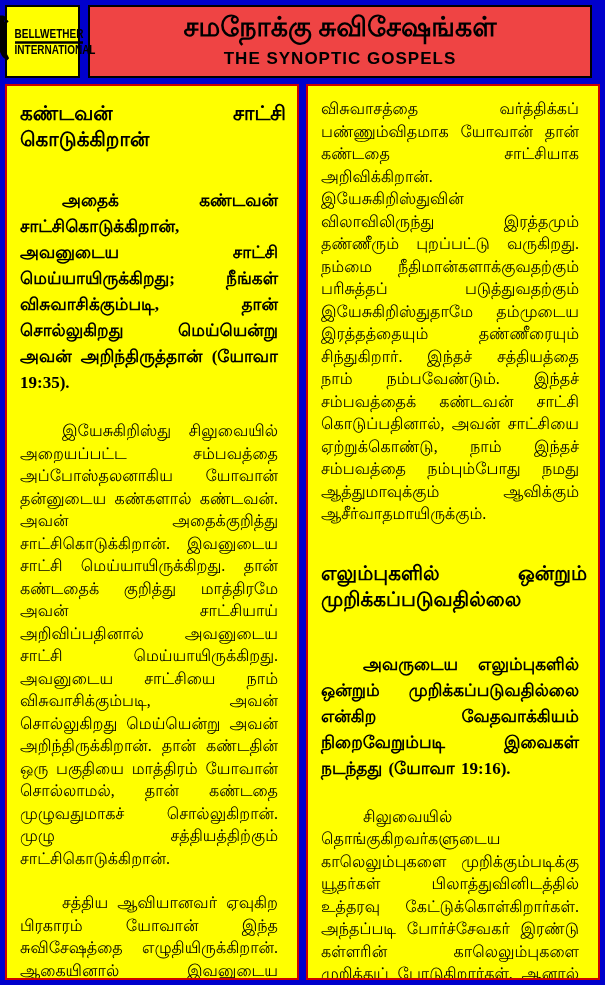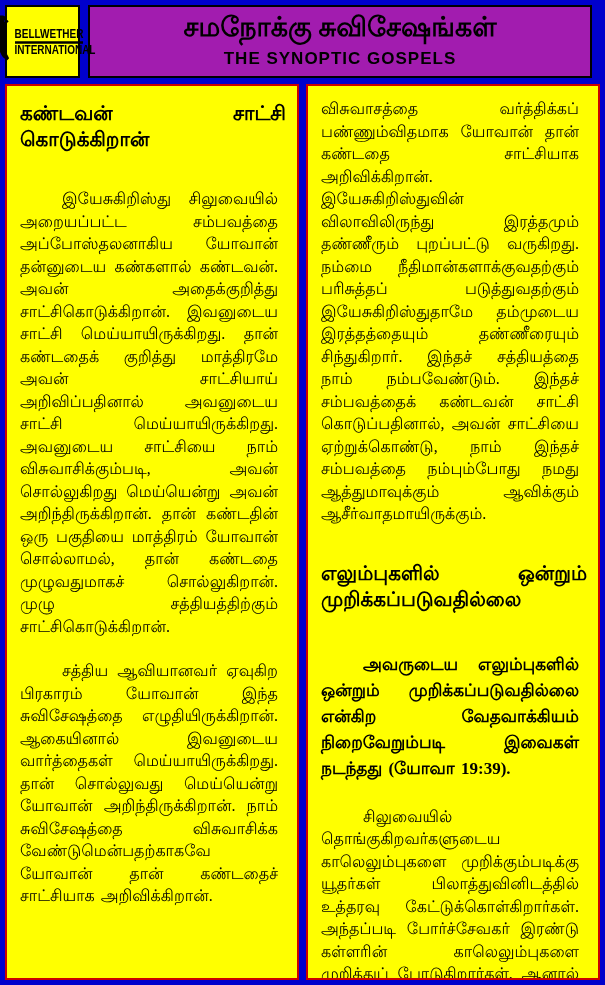--- a/index.html
+++ b/index.html
@@ -21,21 +21,21 @@
   .logo-line1{
     font-family:"Liberation Sans",sans-serif;font-weight:bold;font-size:10px;
     letter-spacing:0px;border-bottom:2px solid #000;padding-bottom:1px;margin-bottom:2px;
     transform:scaleY(1.25);transform-origin:left center;white-space:nowrap;
   }
   .logo-line2{
     font-family:"Liberation Sans",sans-serif;font-weight:bold;font-size:10px;
     transform:scaleY(1.25);transform-origin:left center;white-space:nowrap;
   }
   .title-box{
-    flex:1;background:#a21caf;border:2px solid #000;box-sizing:border-box;
+    flex:1;background:#ef4444;border:2px solid #000;box-sizing:border-box;
     margin:0 8px;display:flex;flex-direction:column;align-items:center;justify-content:center;
   }
   .title-tamil{font-size:27px;font-weight:bold;line-height:30px;}
   .title-english{
     font-family:"Liberation Sans",sans-serif;font-weight:bold;font-size:17px;
     letter-spacing:1px;margin-top:5px;line-height:24px;
   }
   
   .body{flex:1;display:flex;min-height:0;}
   .column{
@@ -79,29 +79,30 @@
       <div class="title-english">THE SYNOPTIC GOSPELS</div>
     </div>
 
 
   </div>
 
   <div class="body">
 
     <div class="column left">
       <div class="col-heading">கண்டவன் சாட்சி கொடுக்கிறான்</div>
+      <p class="quote indent">அதைக் கண்டவன் சாட்சிகொடுக்கிறான், அவனுடைய சாட்சி மெய்யாயிருக்கிறது; நீங்கள் விசுவாசிக்கும்படி, தான் சொல்லுகிறது மெய்யென்று அவன் அறிந்திருத்தான் (யோவா 19:35).</p>
       <p class="indent">இயேசுகிறிஸ்து சிலுவையில் அறையப்பட்ட சம்பவத்தை அப்போஸ்தலனாகிய யோவான் தன்னுடைய கண்களால் கண்டவன். அவன் அதைக்குறித்து சாட்சிகொடுக்கிறான். இவனுடைய சாட்சி மெய்யாயிருக்கிறது. தான் கண்டதைக் குறித்து மாத்திரமே அவன் சாட்சியாய் அறிவிப்பதினால் அவனுடைய சாட்சி மெய்யாயிருக்கிறது. அவனுடைய சாட்சியை நாம் விசுவாசிக்கும்படி, அவன் சொல்லுகிறது மெய்யென்று அவன் அறிந்திருக்கிறான். தான் கண்டதின் ஒரு பகுதியை மாத்திரம் யோவான் சொல்லாமல், தான் கண்டதை முழுவதுமாகச் சொல்லுகிறான். முழு சத்தியத்திற்கும் சாட்சிகொடுக்கிறான்.</p>
       <p class="indent">சத்திய ஆவியானவர் ஏவுகிற பிரகாரம் யோவான் இந்த சுவிசேஷத்தை எழுதியிருக்கிறான். ஆகையினால் இவனுடைய வார்த்தைகள் மெய்யாயிருக்கிறது. தான் சொல்லுவது மெய்யென்று யோவான் அறிந்திருக்கிறான். நாம் சுவிசேஷத்தை விசுவாசிக்க வேண்டுமென்பதற்காகவே யோவான் தான் கண்டதைச் சாட்சியாக அறிவிக்கிறான்.</p>
 
     </div>
 
     <div class="column right">
       <p>விசுவாசத்தை வர்த்திக்கப் பண்ணும்விதமாக யோவான் தான் கண்டதை சாட்சியாக அறிவிக்கிறான். இயேசுகிறிஸ்துவின் விலாவிலிருந்து இரத்தமும் தண்ணீரும் புறப்பட்டு வருகிறது. நம்மை நீதிமான்களாக்குவதற்கும் பரிசுத்தப் படுத்துவதற்கும் இயேசுகிறிஸ்துதாமே தம்முடைய இரத்தத்தையும் தண்ணீரையும் சிந்துகிறார். இந்தச் சத்தியத்தை நாம் நம்பவேண்டும். இந்தச் சம்பவத்தைக் கண்டவன் சாட்சி கொடுப்பதினால், அவன் சாட்சியை ஏற்றுக்கொண்டு, நாம் இந்தச் சம்பவத்தை நம்பும்போது நமது ஆத்துமாவுக்கும் ஆவிக்கும் ஆசீர்வாதமாயிருக்கும்.</p>
       <div class="col-heading">எலும்புகளில் ஒன்றும் முறிக்கப்படுவதில்லை</div>
-      <p class="quote indent">அவருடைய எலும்புகளில் ஒன்றும் முறிக்கப்படுவதில்லை என்கிற வேதவாக்கியம் நிறைவேறும்படி இவைகள் நடந்தது (யோவா 19:39).</p>
+      <p class="quote indent">அவருடைய எலும்புகளில் ஒன்றும் முறிக்கப்படுவதில்லை என்கிற வேதவாக்கியம் நிறைவேறும்படி இவைகள் நடந்தது (யோவா 19:16).</p>
       <p class="indent">
         <span>சிலுவையில் தொங்குகிறவர்களுடைய காலெலும்புகளை முறிக்கும்படிக்கு யூதர்கள் பிலாத்துவினிடத்தில் உத்தரவு கேட்டுக்கொள்கிறார்கள். அந்தப்படி போர்ச்சேவகர் இரண்டு கள்ளரின் காலெலும்புகளை முறித்துப் போடுகிறார்கள். ஆனால் அவர்கள் இயேசுகிறிஸ்துவின் காலெலும்புகளை முறிக்கவில்லை. வேதவாக்கியம் நிறைவேறும் படியாகவே இயேசு கிறிஸ்துவினுடைய காலெலும்புகளில் ஒன்றும் முறிக்கப்படாமலிருக்கிறது. நீதிமானுக்கு வரும் துன்பங்கள் அநேகமாயிருக்கும். கர்த்தர் அவர்களெல்லாவற்றிலும் நின்று அவனை விடுவிப்பார். அவனுடைய எலும்புகளையெல்லாம் காப்பாற்றுகிறார். அவைகளில் ஒன்றும் முறிக்கப்படுவதில்லை</span>
         
       </p>
     </div>
 
   </div>
 
 </div>
 

